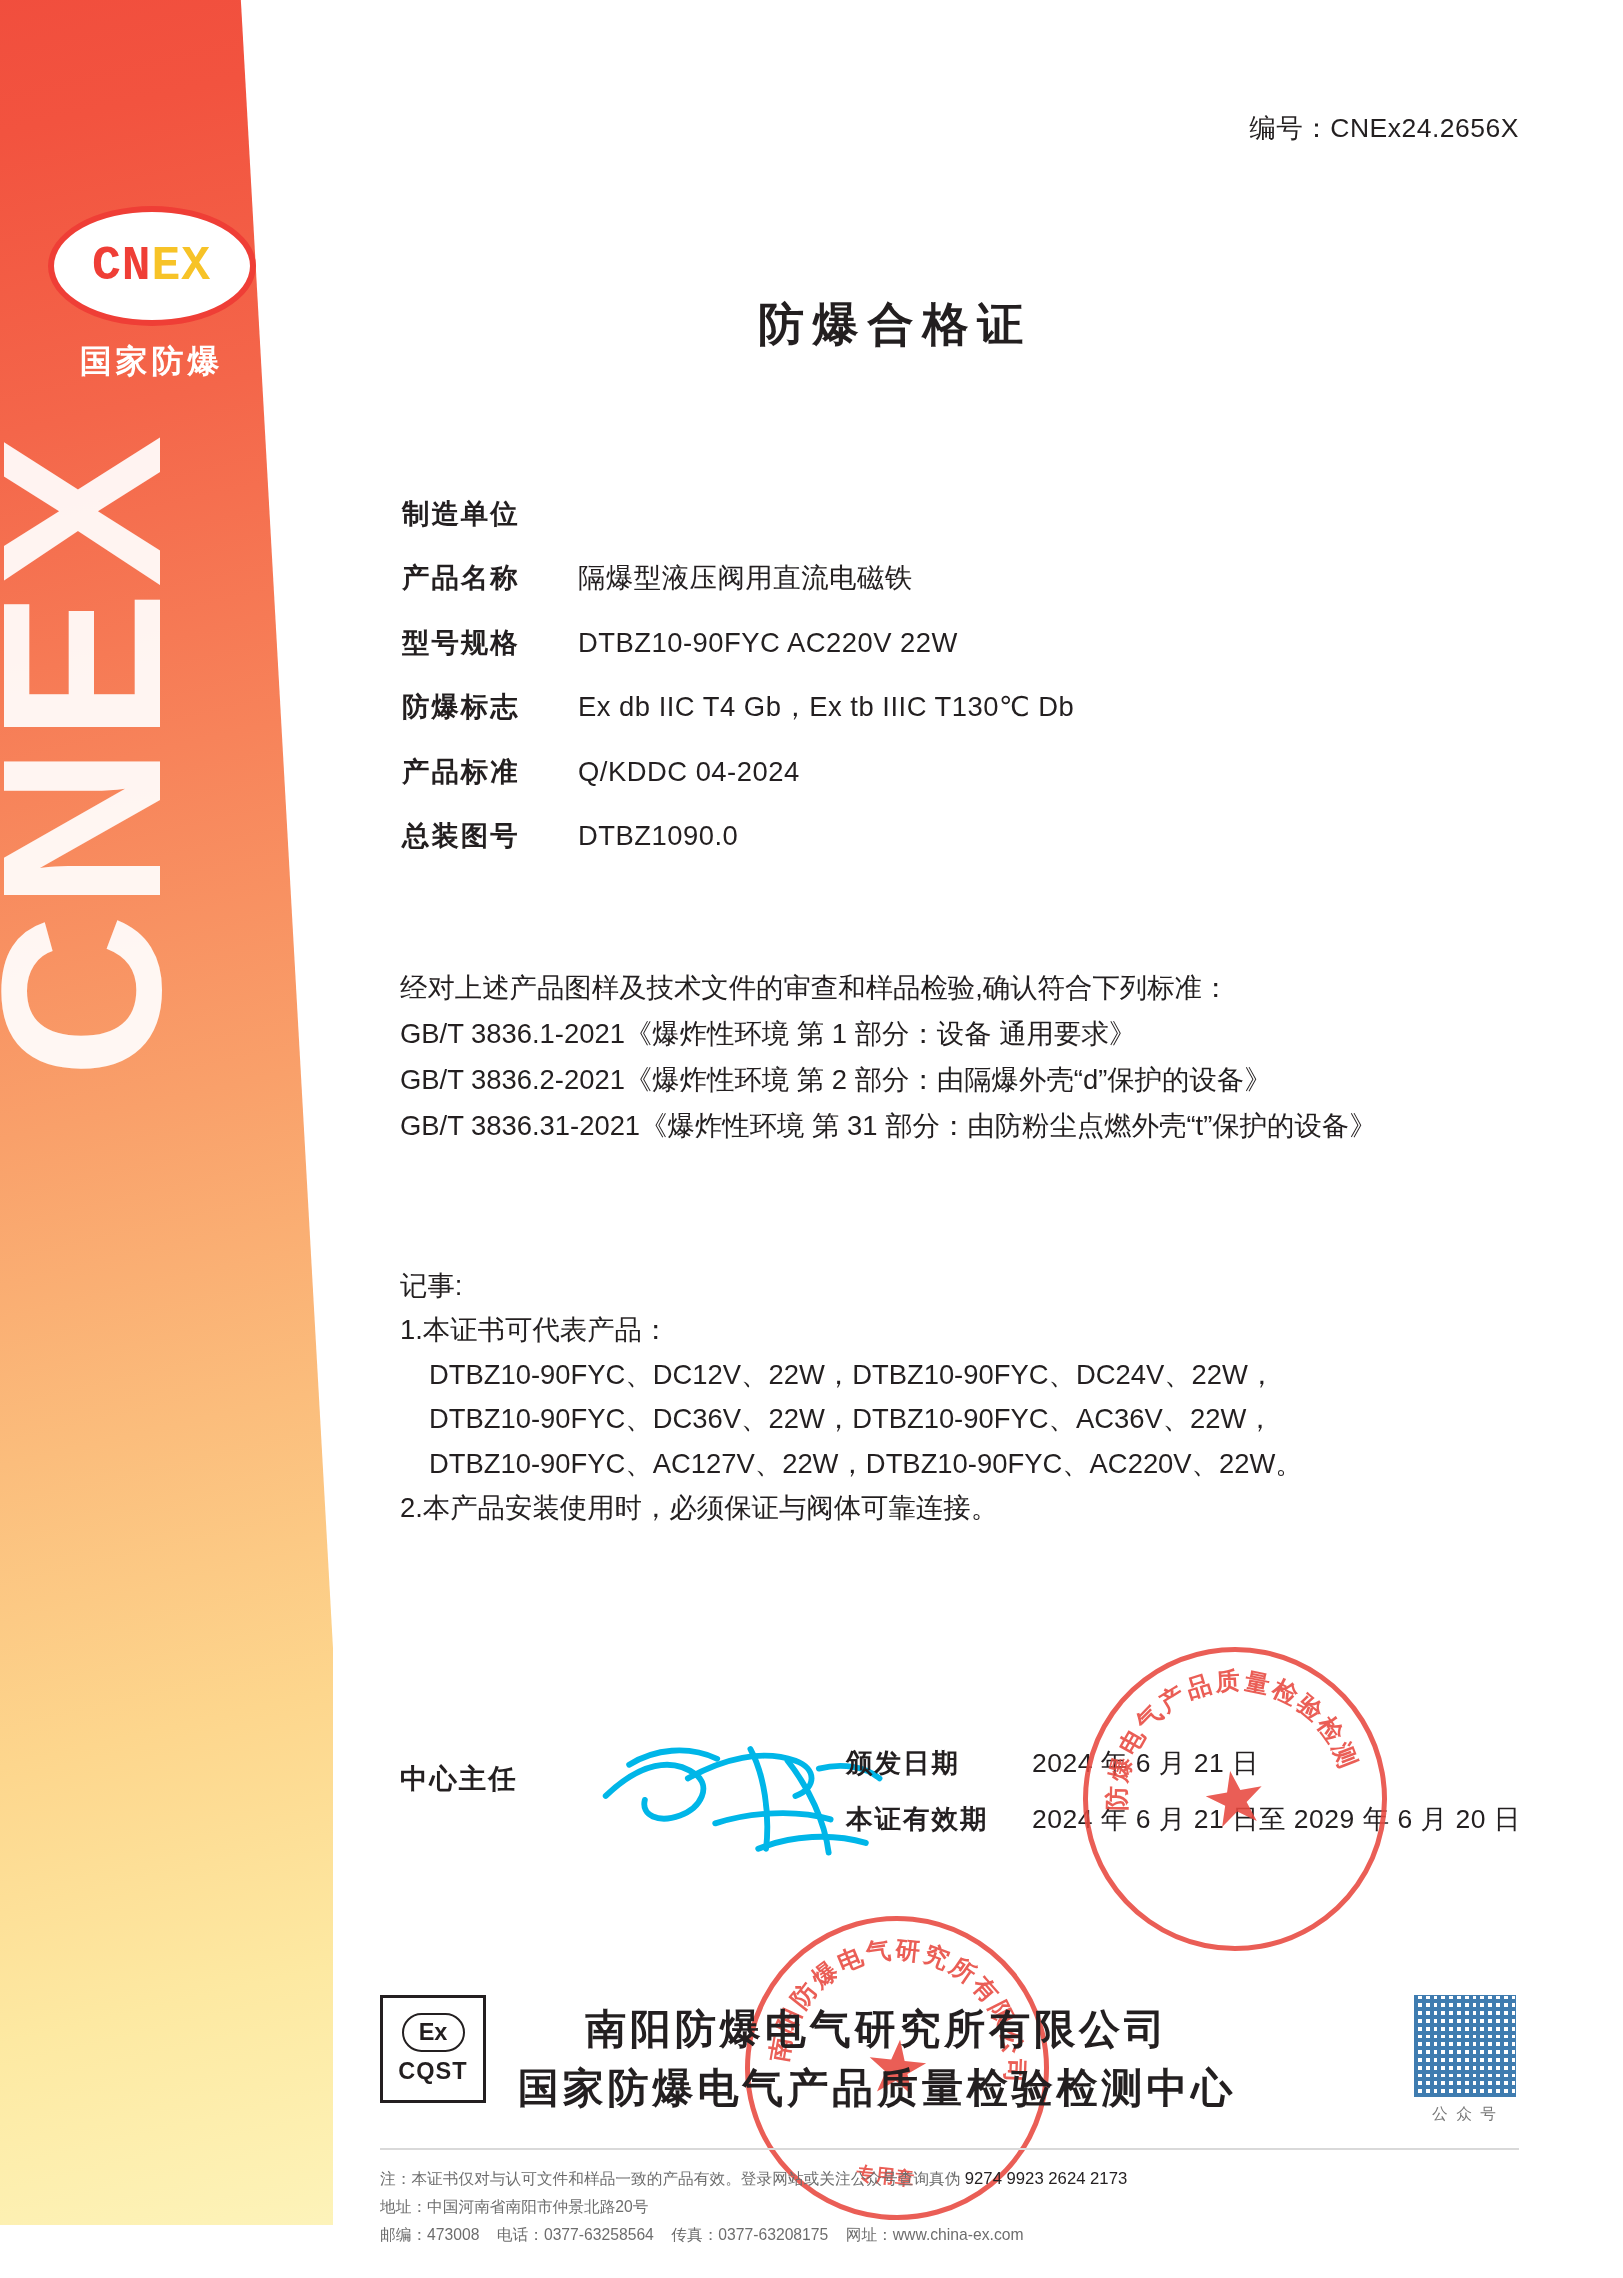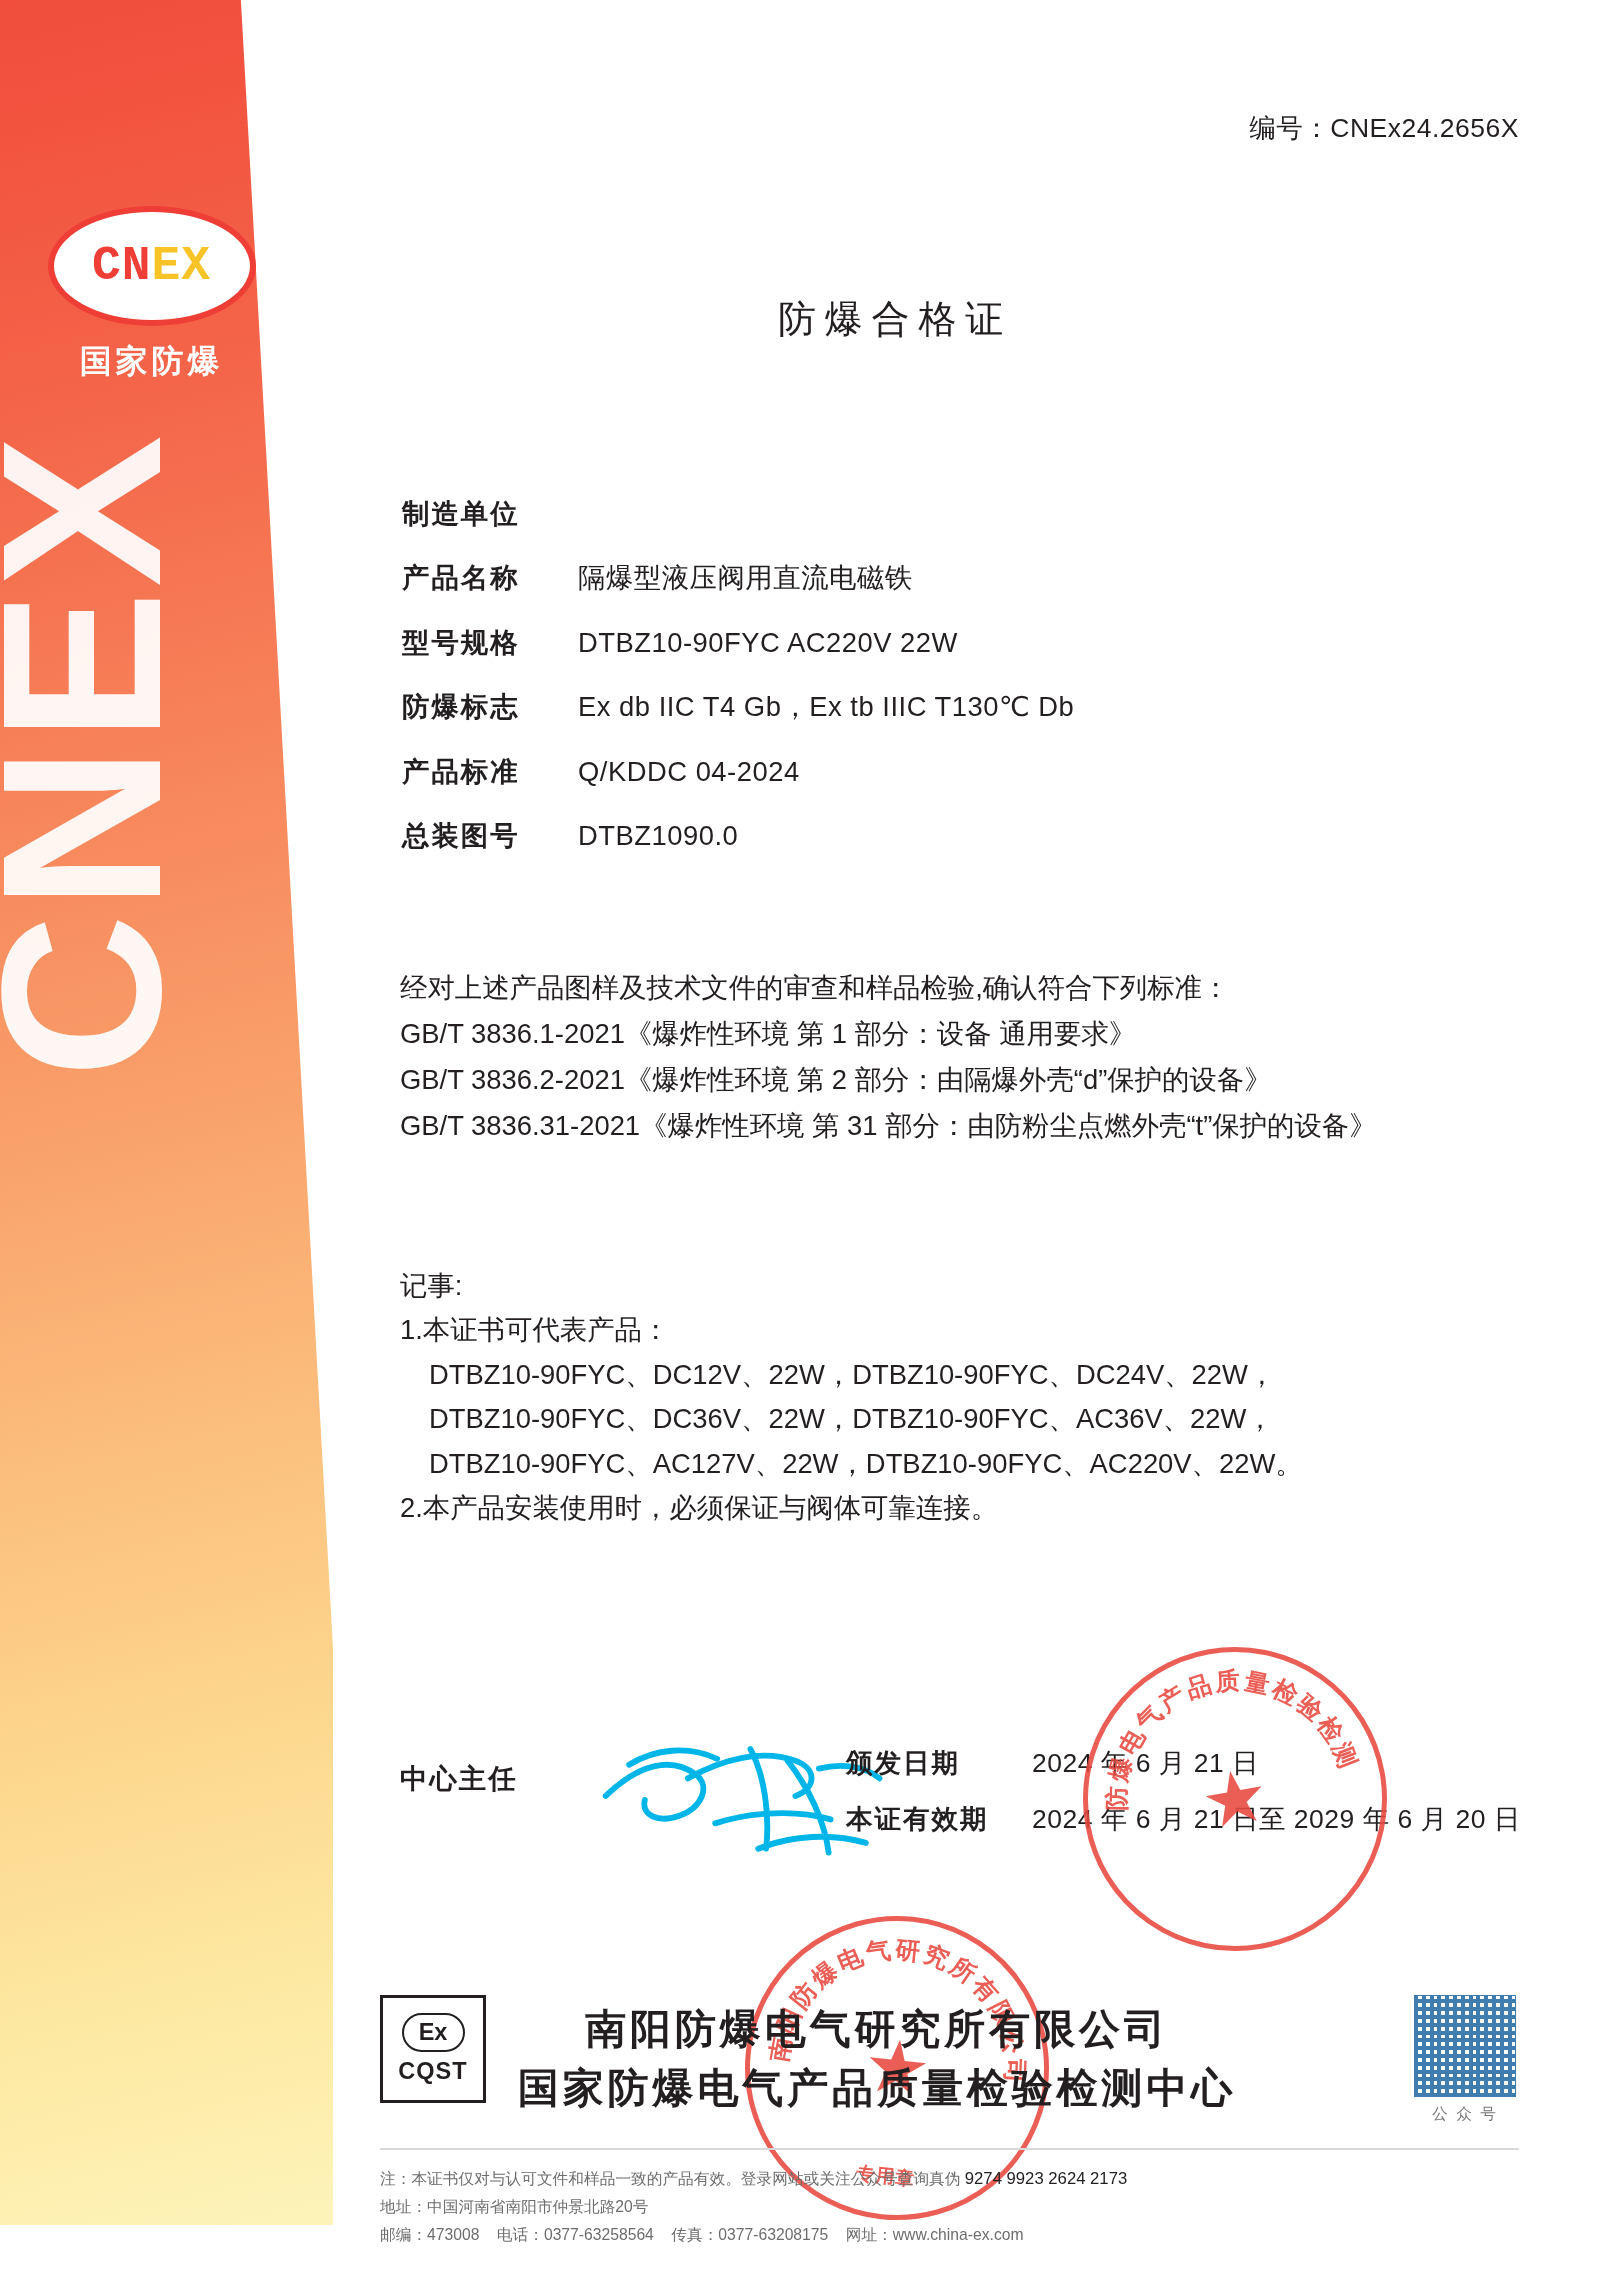--- a/index.html
+++ b/index.html
@@ -111,22 +111,22 @@
   }
 
   
   .title {
     position: absolute;
     left: 0;
     right: 0;
     top: 294px;
     text-align: center;
     padding-left: 167px;
-    font-size: 38px;
-    font-weight: 400;
+    font-size: 46px;
+    font-weight: 700;
     letter-spacing: 8.8px;
     color: #231f20;
   }
 
   
   .fields {
     position: absolute;
     left: 402px;
     top: 495px;
     width: 1137px;

